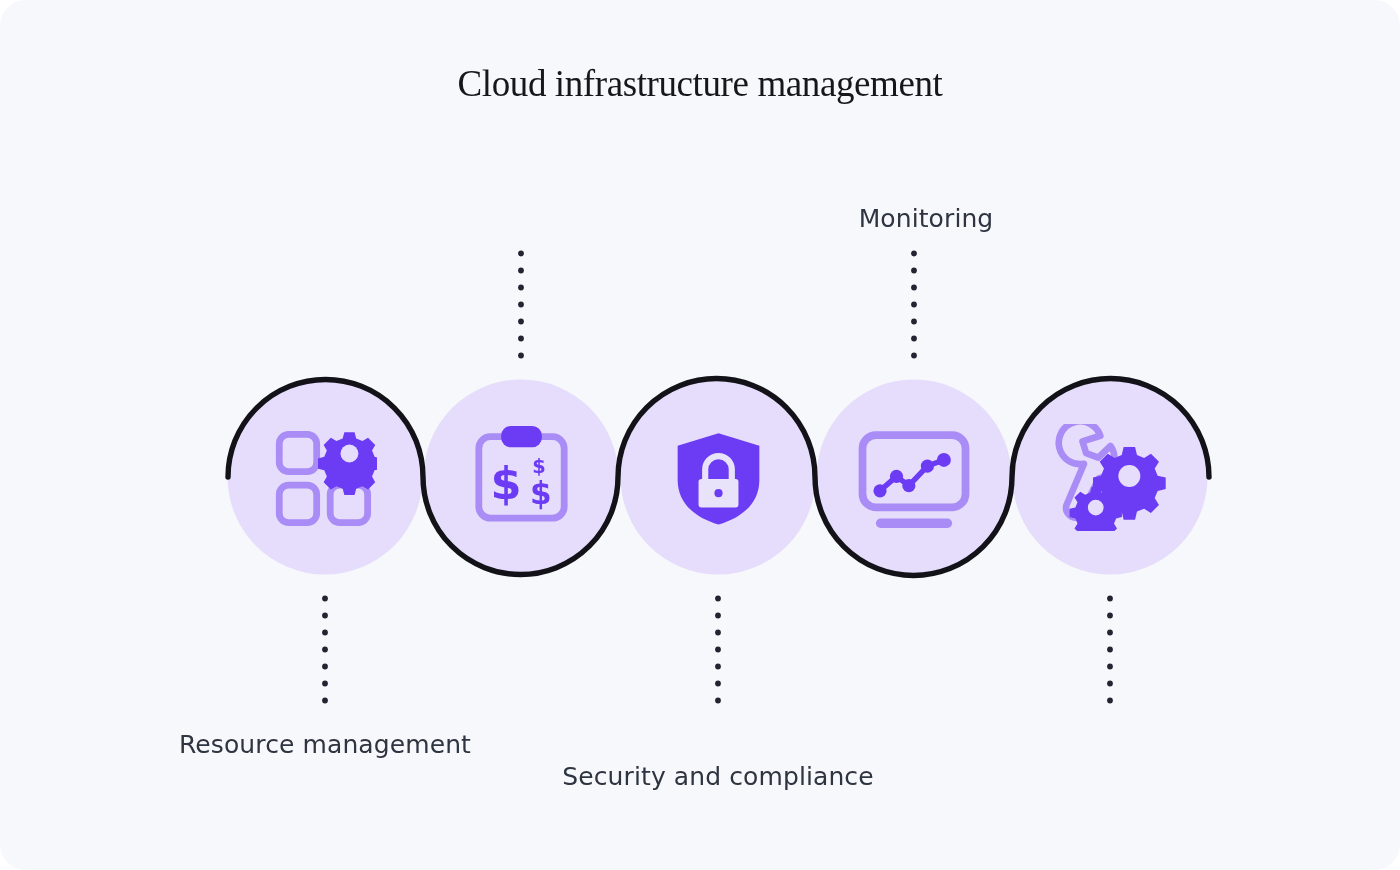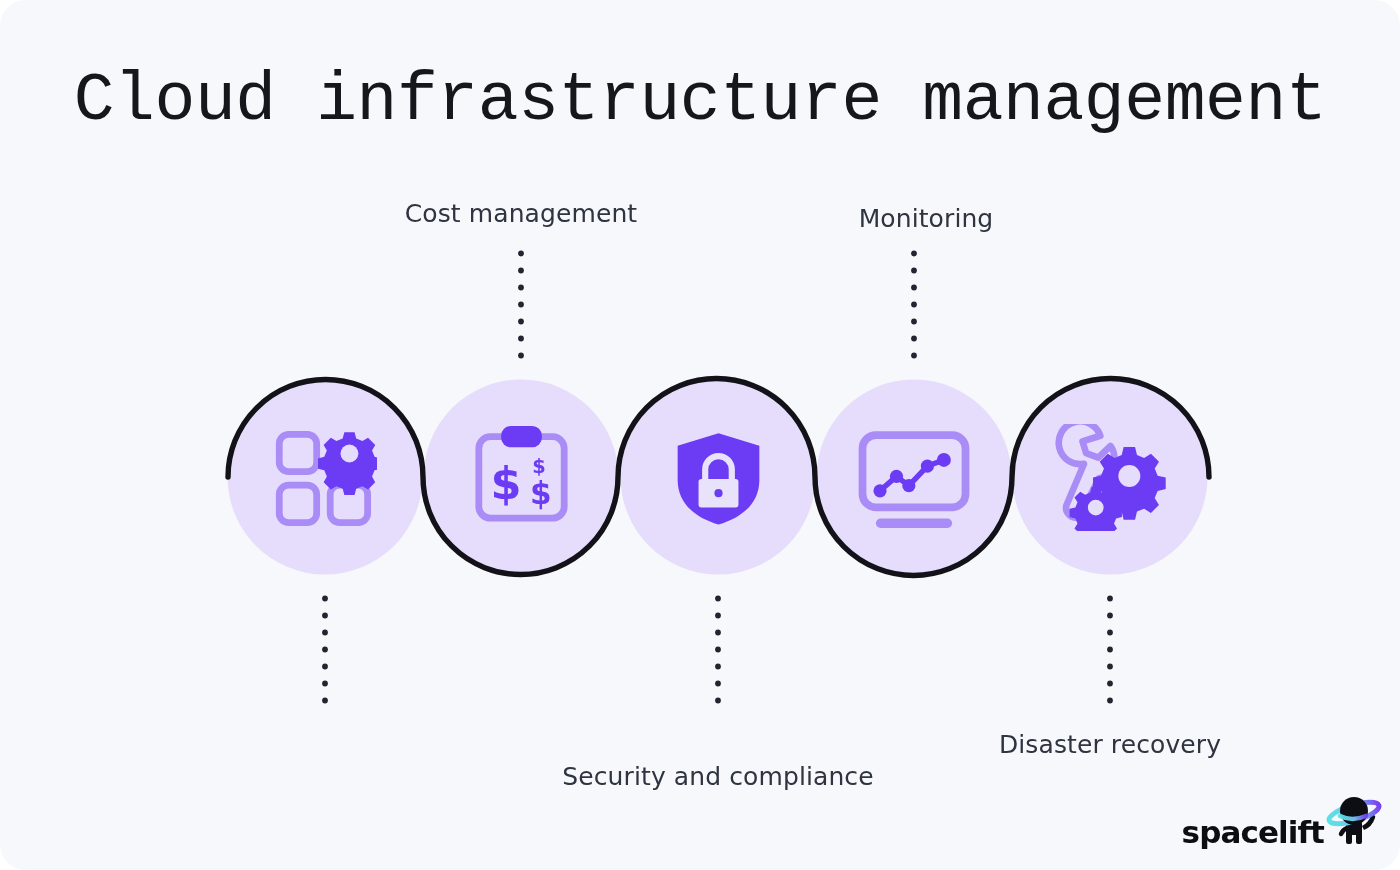--- a/index.html
+++ b/index.html
@@ -17,22 +17,22 @@
     font-family: "DejaVu Sans", "Liberation Sans", sans-serif;
   }
 
   
   .page-title {
     position: absolute;
     left: 0;
     top: 62px;
     width: 1400px;
     text-align: center;
-    font-family: Liberation Mono, monospace;
-    font-size: 68px;
+    font-family: Liberation Serif, serif;
+    font-size: 37px;
     font-weight: 400;
     letter-spacing: -0.4px;
     color: #16161d;
     white-space: nowrap;
   }
 
   
   .node-label {
     position: absolute;
     font-size: 25px;
@@ -222,37 +222,18 @@
           <circle cx="1110" cy="615.5" r="2.9" fill="#232432"></circle>
           <circle cx="1110" cy="632.5" r="2.9" fill="#232432"></circle>
           <circle cx="1110" cy="649.5" r="2.9" fill="#232432"></circle>
           <circle cx="1110" cy="666.5" r="2.9" fill="#232432"></circle>
           <circle cx="1110" cy="683.5" r="2.9" fill="#232432"></circle>
           <circle cx="1110" cy="700.5" r="2.9" fill="#232432"></circle>
         </g>
       </g>
   </svg>
 
-  <div class="node-label" style="left:521px; top:199px;">Cost management</div>
+  <div class="node-label" style="left:325px; top:730px;">Resource management</div>
   <div class="node-label" style="left:718px; top:762px;">Security and compliance</div>
   <div class="node-label" style="left:926px; top:204px;">Monitoring</div>
-  <div class="node-label" style="left:1110px; top:730px;">Disaster recovery</div>
-
-  <div class="logo-wrap">
-    <span class="logo-text">spacelift</span>
-    <svg width="58" height="54" viewBox="0 0 58 54">
-
-      <path d="M22 28 q0 -3 3 -3 h10 q3 0 3 3 v18 q0 2 -2 2 h-2 q-2 0 -2 -2 v-7
-               h-4 v7 q0 2 -2 2 h-2 q-2 0 -2 -2 Z" fill="#0d0d14"></path>
-
-      <path d="M22 30 q-5 2 -7 7 q-1 2 1 3 q2 1 3 -1 q2 -4 5 -5 Z" fill="#0d0d14"></path>
-
-      <path d="M38 30 q6 -3 9 -10 q1 -2 3 -1 q2 1 1 3 q-3 9 -11 12 Z" fill="#0d0d14"></path>
-
-      <ellipse cx="30" cy="17" rx="26" ry="8" transform="rotate(-17 30 17)" fill="none" stroke="url(#ringGrad)" stroke-width="5"></ellipse>
-
-      <circle cx="30" cy="15" r="14" fill="#0d0d14"></circle>
-
-      <path d="M16 20 q12 6 26 0" fill="none" stroke="url(#ringGrad)" stroke-width="4.6" stroke-linecap="round" opacity="0.95"></path>
-    </svg>
-  </div>
+
 
 </div>
 
 </body></html>

